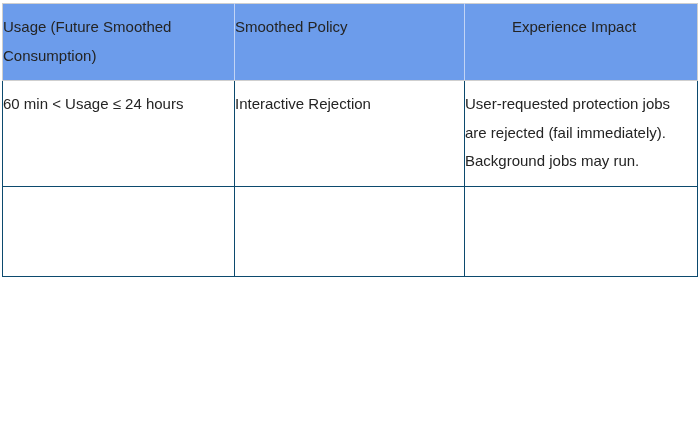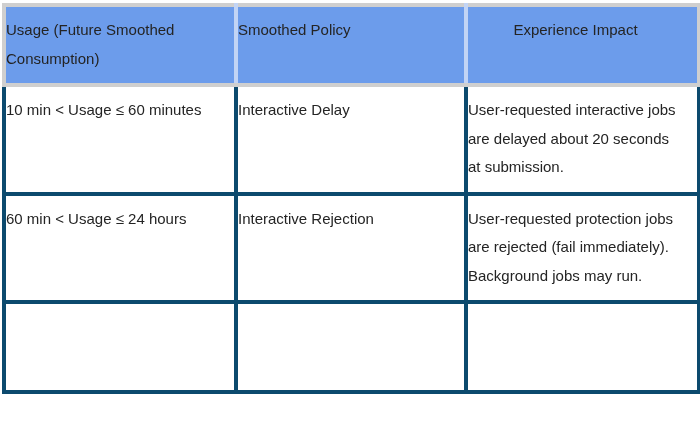--- a/index.html
+++ b/index.html
@@ -15,21 +15,21 @@
     padding: 3px 2px;
   }
   table.policy-table {
     border-collapse: collapse;
     table-layout: fixed;
     width: 695px;
     background: #ffffff;
   }
   table.policy-table th,
   table.policy-table td {
-    border: 4px solid #0c4a6e;
+    border: 1px solid #0c4a6e;
     vertical-align: top;
     text-align: left;
     padding: 9px 14px 10px 0;
     font-size: 15px;
     line-height: 28.5px;
     color: #242424;
     font-weight: 400;
     overflow: hidden;
   }
   table.policy-table th {
@@ -66,31 +66,20 @@
         </th>
         <th>
           <span>Smoothed Policy</span>
         </th>
         <th>
           <span>Experience Impact</span>
         </th>
       </tr>
     </thead>
     <tbody>
-      <tr class="row-1">
-        <td>
-          <span>10 min &lt; Usage ≤ 60 minutes</span>
-        </td>
-        <td>
-          <span>Interactive Delay</span>
-        </td>
-        <td>
-          <span>User-requested interactive jobs are delayed about 20 seconds at submission.</span>
-        </td>
-      </tr>
       <tr class="row-2">
         <td>
           <span>60 min &lt; Usage ≤ 24 hours</span>
         </td>
         <td>
           <span>Interactive Rejection</span>
         </td>
         <td>
           <span>User-requested protection jobs are rejected (fail immediately). Background jobs may run.</span>
         </td>

